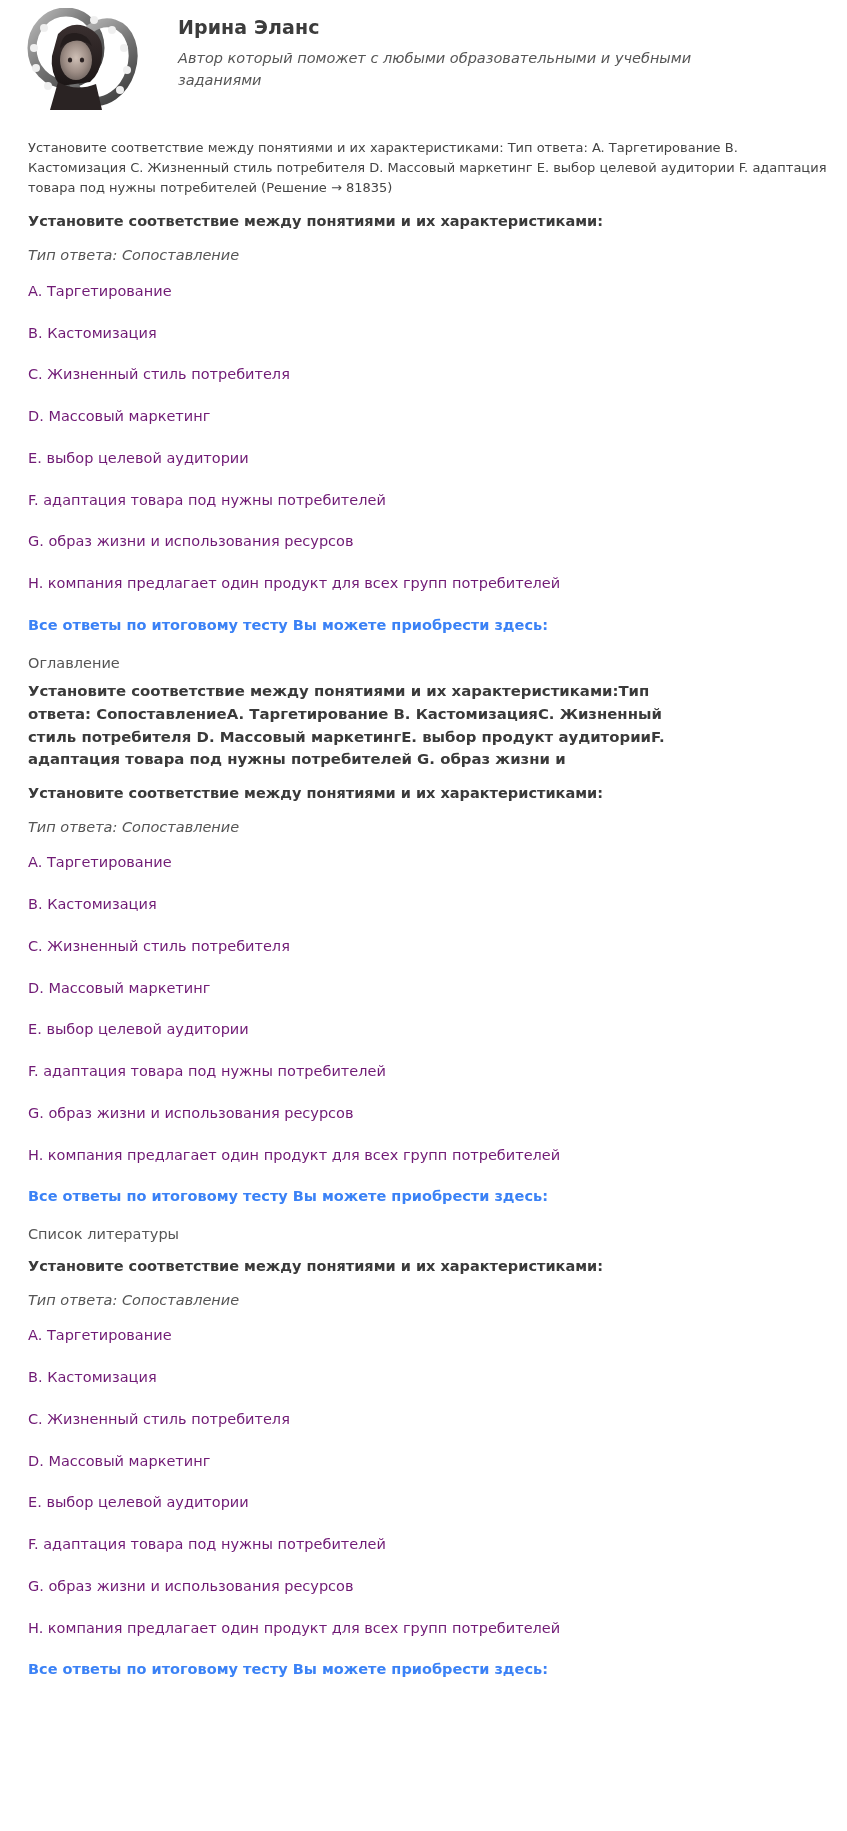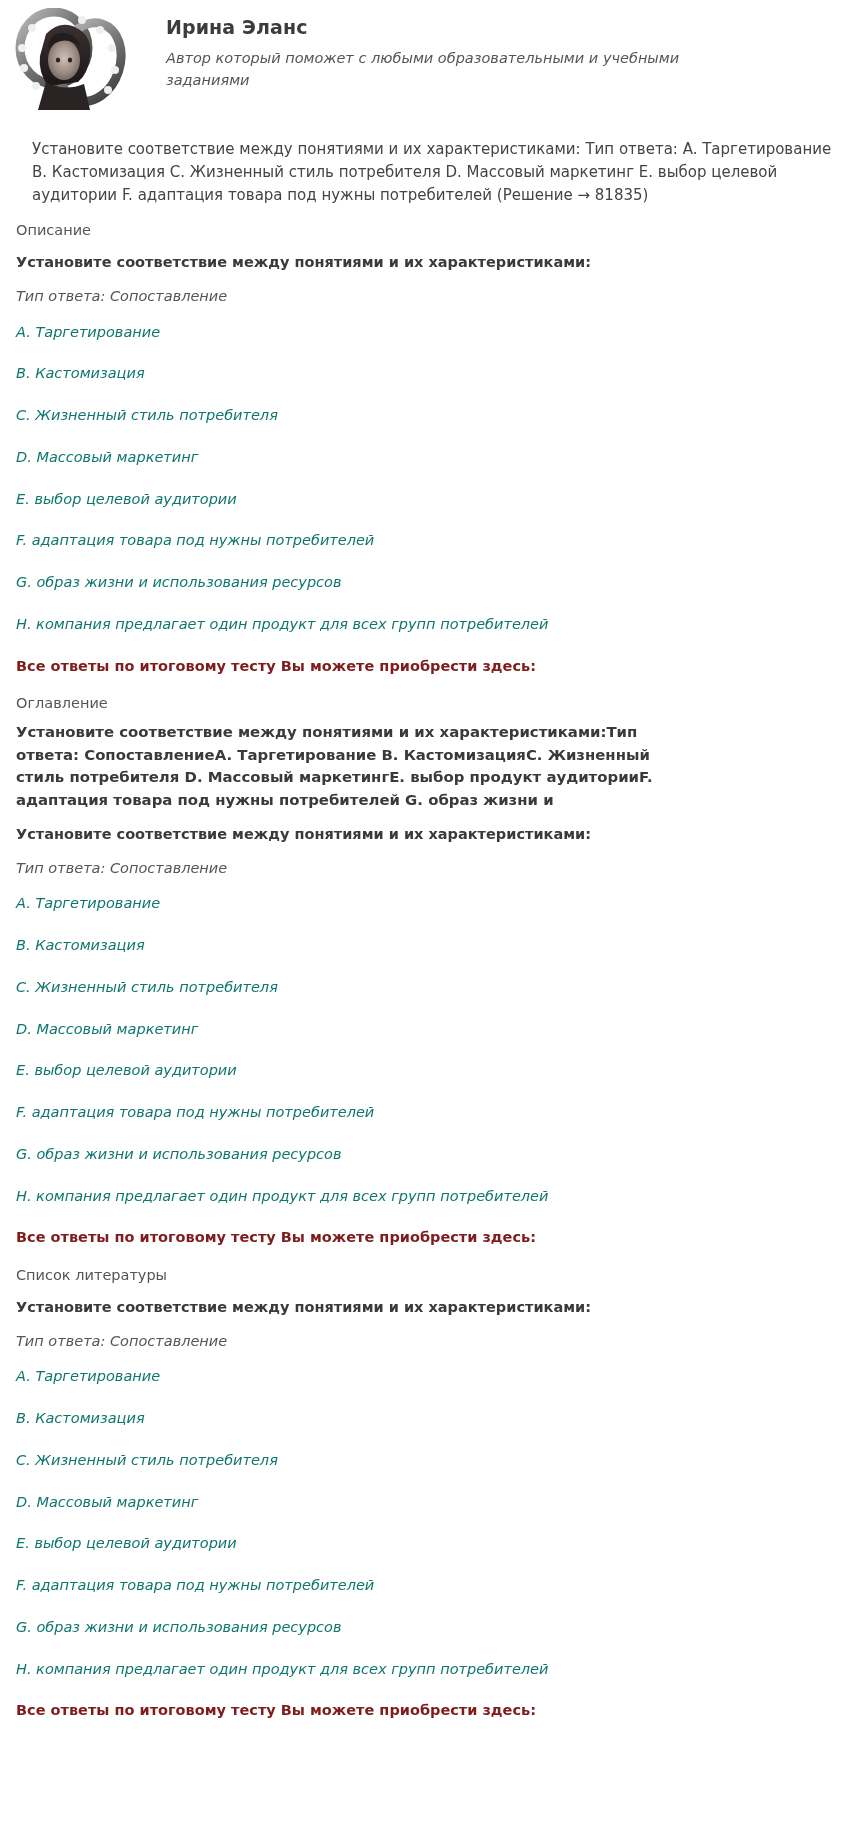--- a/index.html
+++ b/index.html
@@ -9,21 +9,21 @@
     background: #ffffff;
   }
   body {
     width: 847px;
     font-family: "DejaVu Sans", "Liberation Sans", sans-serif;
     color: #4a4a4a;
     -webkit-font-smoothing: antialiased;
   }
   .page {
     width: 847px;
-    padding: 0 8px 0 12px;
+    padding: 0 8px 0 24px;
   }
 
   
   .author-header {
     display: flex;
     align-items: flex-start;
     padding: 8px 0 4px 0;
     min-height: 104px;
   }
   .avatar-wrap {
@@ -56,24 +56,24 @@
     font-size: 14.5px;
     color: #555555;
     line-height: 1.55;
     margin: 0;
     max-width: 515px;
     font-style: italic;
   }
 
   
   .doc-title {
-    font-size: 15px;
+    font-size: 13px;
     color: #444444;
     line-height: 1.52;
-    margin: 22px 0 14px 16px;
+    margin: 22px 0 14px 0;
     padding: 0 4px 0 4px;
     font-weight: normal;
   }
 
   
   .section { padding: 0 4px; }
   .section-label {
     font-size: 14.5px;
     color: #555555;
     margin: 10px 0 6px 0;
@@ -88,30 +88,29 @@
   }
   .italic-line {
     font-size: 14.5px;
     font-style: italic;
     color: #555555;
     margin: 12px 0 14px 0;
     line-height: 1.5;
   }
   .item-line {
     font-size: 14.5px;
-    color: #0f766e;
+    color: #701a75;
     margin: 4px 0 20px 0;
     line-height: 1.5;
-    font-style: italic;
   }
   .item-line:last-child { margin-bottom: 18px; }
   .bold-cta {
     font-size: 14.5px;
     font-weight: bold;
-    color: #7f1d1d;
+    color: #3b82f6;
     margin: 14px 0 16px 0;
     line-height: 1.5;
   }
   .toc-block {
     font-size: 14.9px;
     font-weight: bold;
     color: #3a3a3a;
     line-height: 1.52;
     margin: 2px 0 12px 0;
     max-width: 648px;
@@ -169,21 +168,20 @@
     </div>
     <div class="author-meta">
       <div class="author-name">Ирина Эланс</div>
       <div class="author-desc">Автор который поможет с любыми образовательными и учебными заданиями</div>
     </div>
   </div>
 
   <h1 class="doc-title">Установите соответствие между понятиями и их характеристиками: Тип ответа: A. Таргетирование B. Кастомизация C. Жизненный стиль потребителя D. Массовый маркетинг E. выбор целевой аудитории F. адаптация товара под нужны потребителей (Решение → 81835)</h1>
 
   <div class="section">
-    <div class="section-label">Описание</div>
     <div class="bold-head">Установите соответствие между понятиями и их характеристиками:</div>
     <div class="italic-line">Тип ответа: Сопоставление</div>
 
     <div class="item-line">A. Таргетирование</div>
     <div class="item-line">B. Кастомизация</div>
     <div class="item-line">C. Жизненный стиль потребителя</div>
     <div class="item-line">D. Массовый маркетинг</div>
     <div class="item-line">E. выбор целевой аудитории</div>
     <div class="item-line">F. адаптация товара под нужны потребителей</div>
     <div class="item-line">G. образ жизни и использования ресурсов</div>

